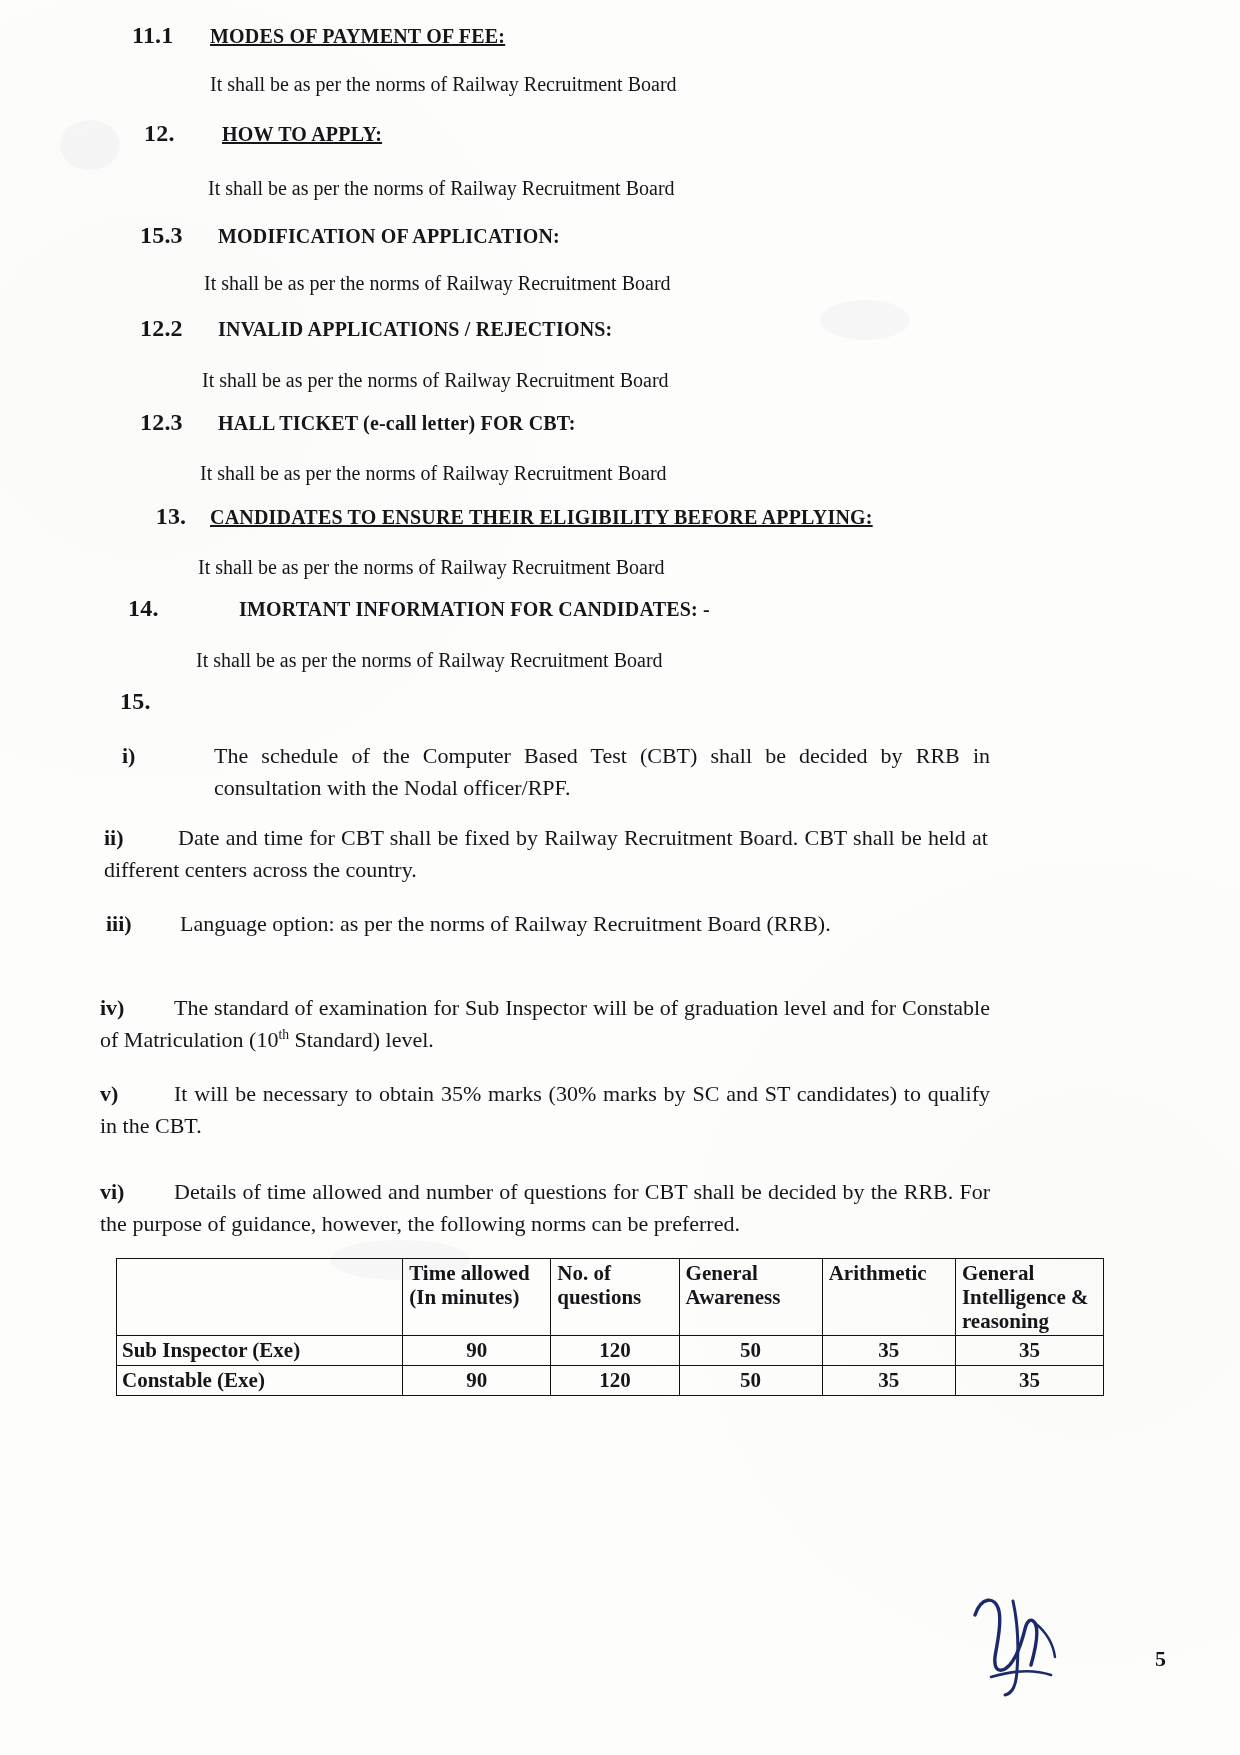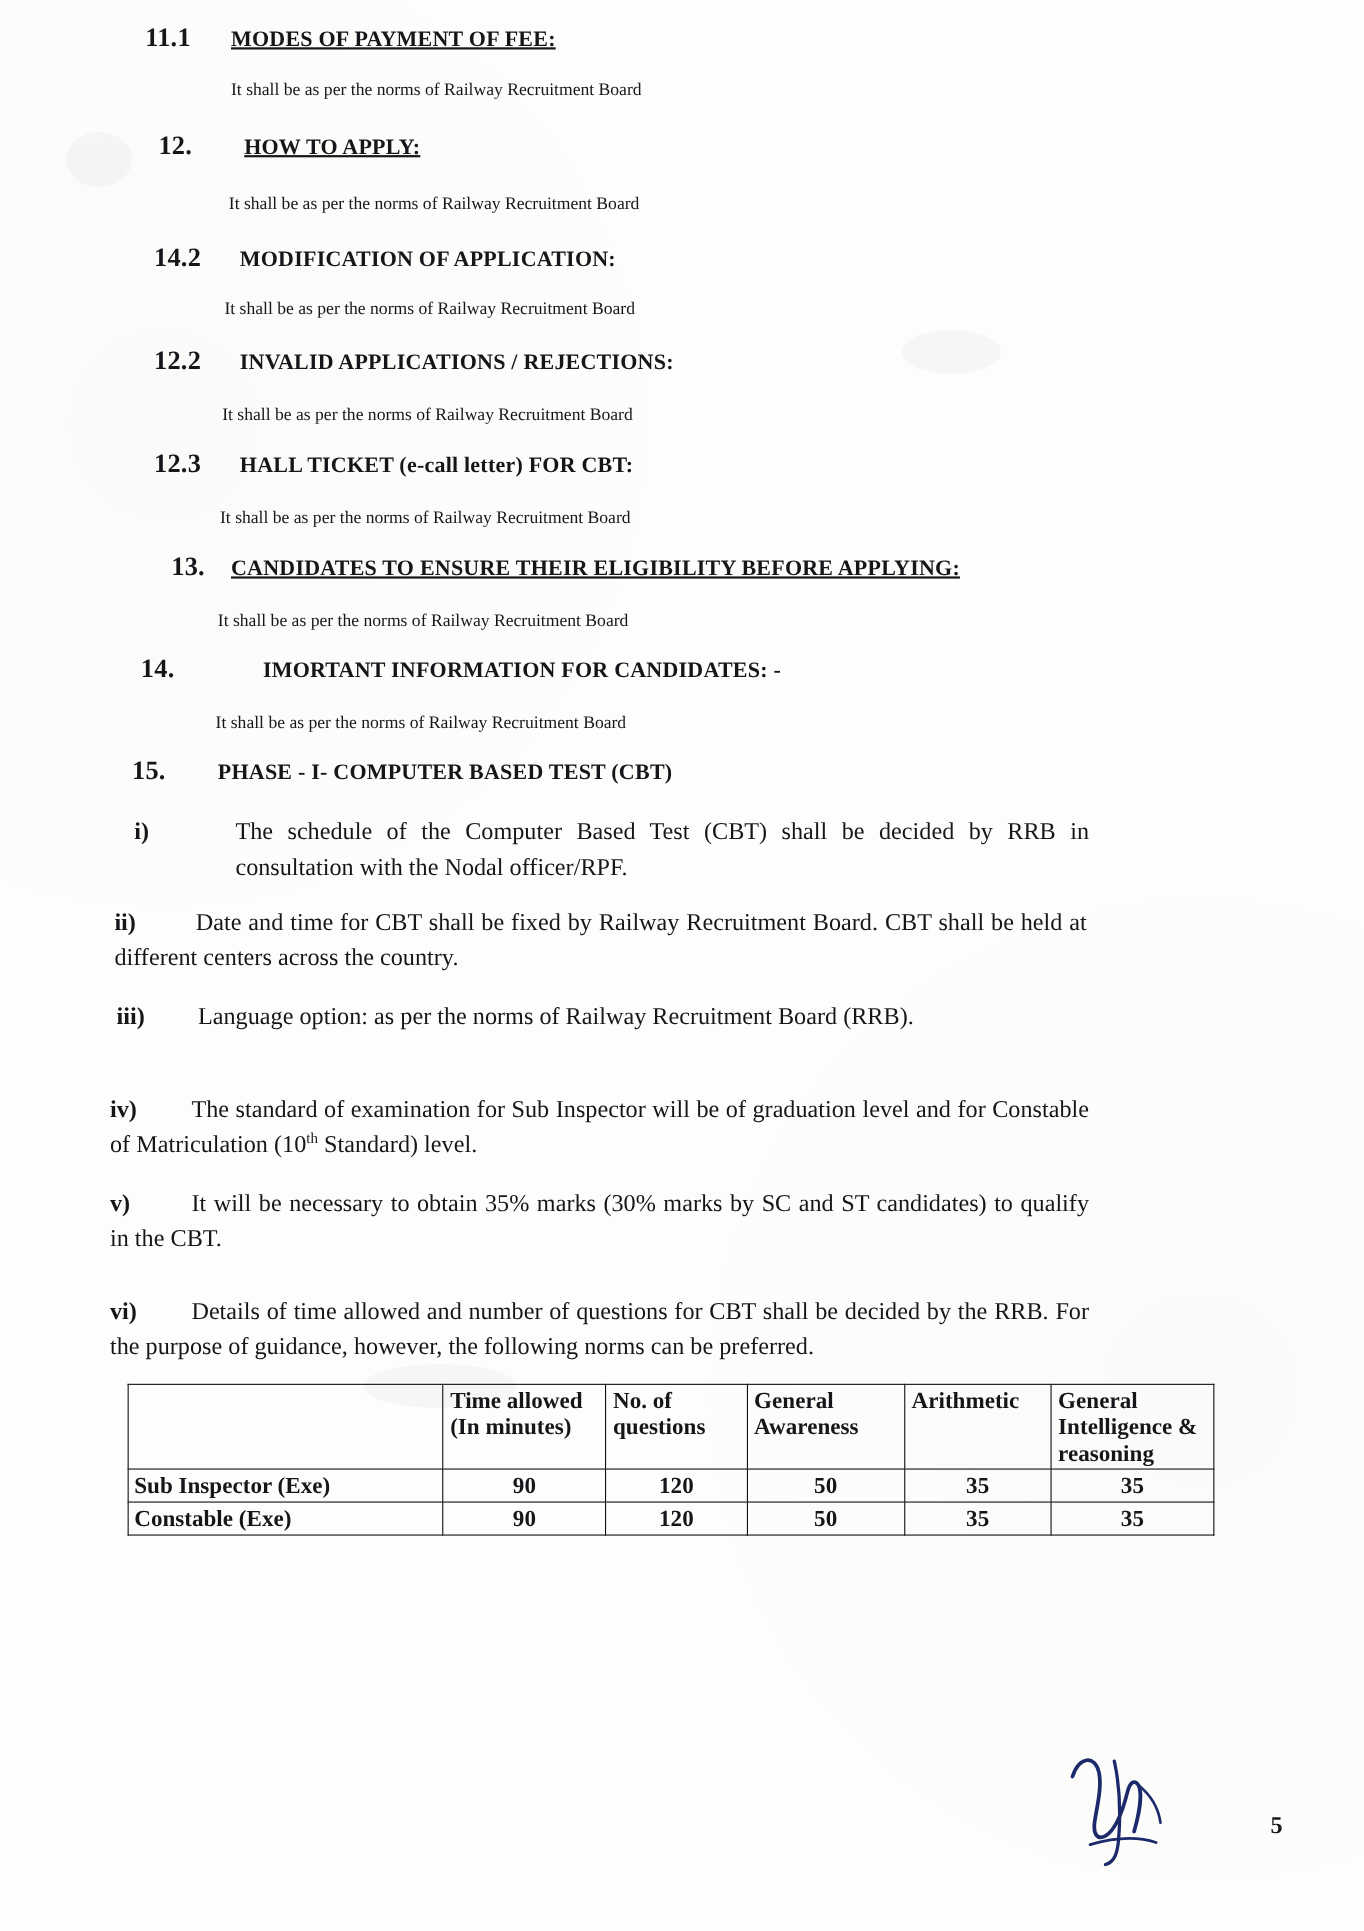--- a/index.html
+++ b/index.html
@@ -41,21 +41,21 @@
   }
   .sec .ttl {
     font-weight: bold;
     font-size: 20px;
     letter-spacing: 0.2px;
   }
   .sec.u .ttl { text-decoration: underline; }
 
   .body-line {
     margin: 0;
-    font-size: 16px;
+    font-size: 20px;
     line-height: 1.25;
   }
 
   
   .h-11-1 { position: absolute; left: 132px; top: 22px; }
   .t-11-1 { position: absolute; left: 210px; top: 72px; }
 
   .h-12   { position: absolute; left: 144px; top: 120px; }
   .t-12   { position: absolute; left: 208px; top: 176px; }
 
@@ -177,21 +177,21 @@
   </div>
   <p class="body-line t-11-1">It shall be as per the norms of Railway Recruitment Board</p>
 
   <div class="sec u h-12">
     <span class="num">12.</span>
     <span class="ttl">HOW TO APPLY:</span>
   </div>
   <p class="body-line t-12">It shall be as per the norms of Railway Recruitment Board</p>
 
   <div class="sec h-12-1">
-    <span class="num">14.2</span>
+    <span class="num">15.3</span>
     <span class="ttl">MODIFICATION OF APPLICATION:</span>
   </div>
   <p class="body-line t-12-1">It shall be as per the norms of Railway Recruitment Board</p>
 
   <div class="sec h-12-2">
     <span class="num">12.2</span>
     <span class="ttl">INVALID APPLICATIONS / REJECTIONS:</span>
   </div>
   <p class="body-line t-12-2">It shall be as per the norms of Railway Recruitment Board</p>
 
@@ -208,21 +208,20 @@
   <p class="body-line t-13">It shall be as per the norms of Railway Recruitment Board</p>
 
   <div class="sec h-14">
     <span class="num">14.</span>
     <span class="ttl">IMORTANT INFORMATION FOR CANDIDATES: -</span>
   </div>
   <p class="body-line t-14">It shall be as per the norms of Railway Recruitment Board</p>
 
   <div class="sec h-15">
     <span class="num">15.</span>
-    <span class="ttl">PHASE - I-   COMPUTER BASED TEST (CBT)</span>
   </div>
 
   <div class="rpara p-i">
     <span class="rn">i)</span>
     <span class="rtxt">The schedule of the Computer Based Test (CBT) shall be decided by RRB in consultation with the Nodal officer/RPF.</span>
   </div>
 
   <div class="rpara p-ii">
     <span class="rn">ii)</span>
     <span class="rtxt">Date and time for CBT shall be fixed by Railway Recruitment Board. CBT shall be held at different centers across the country.</span>

